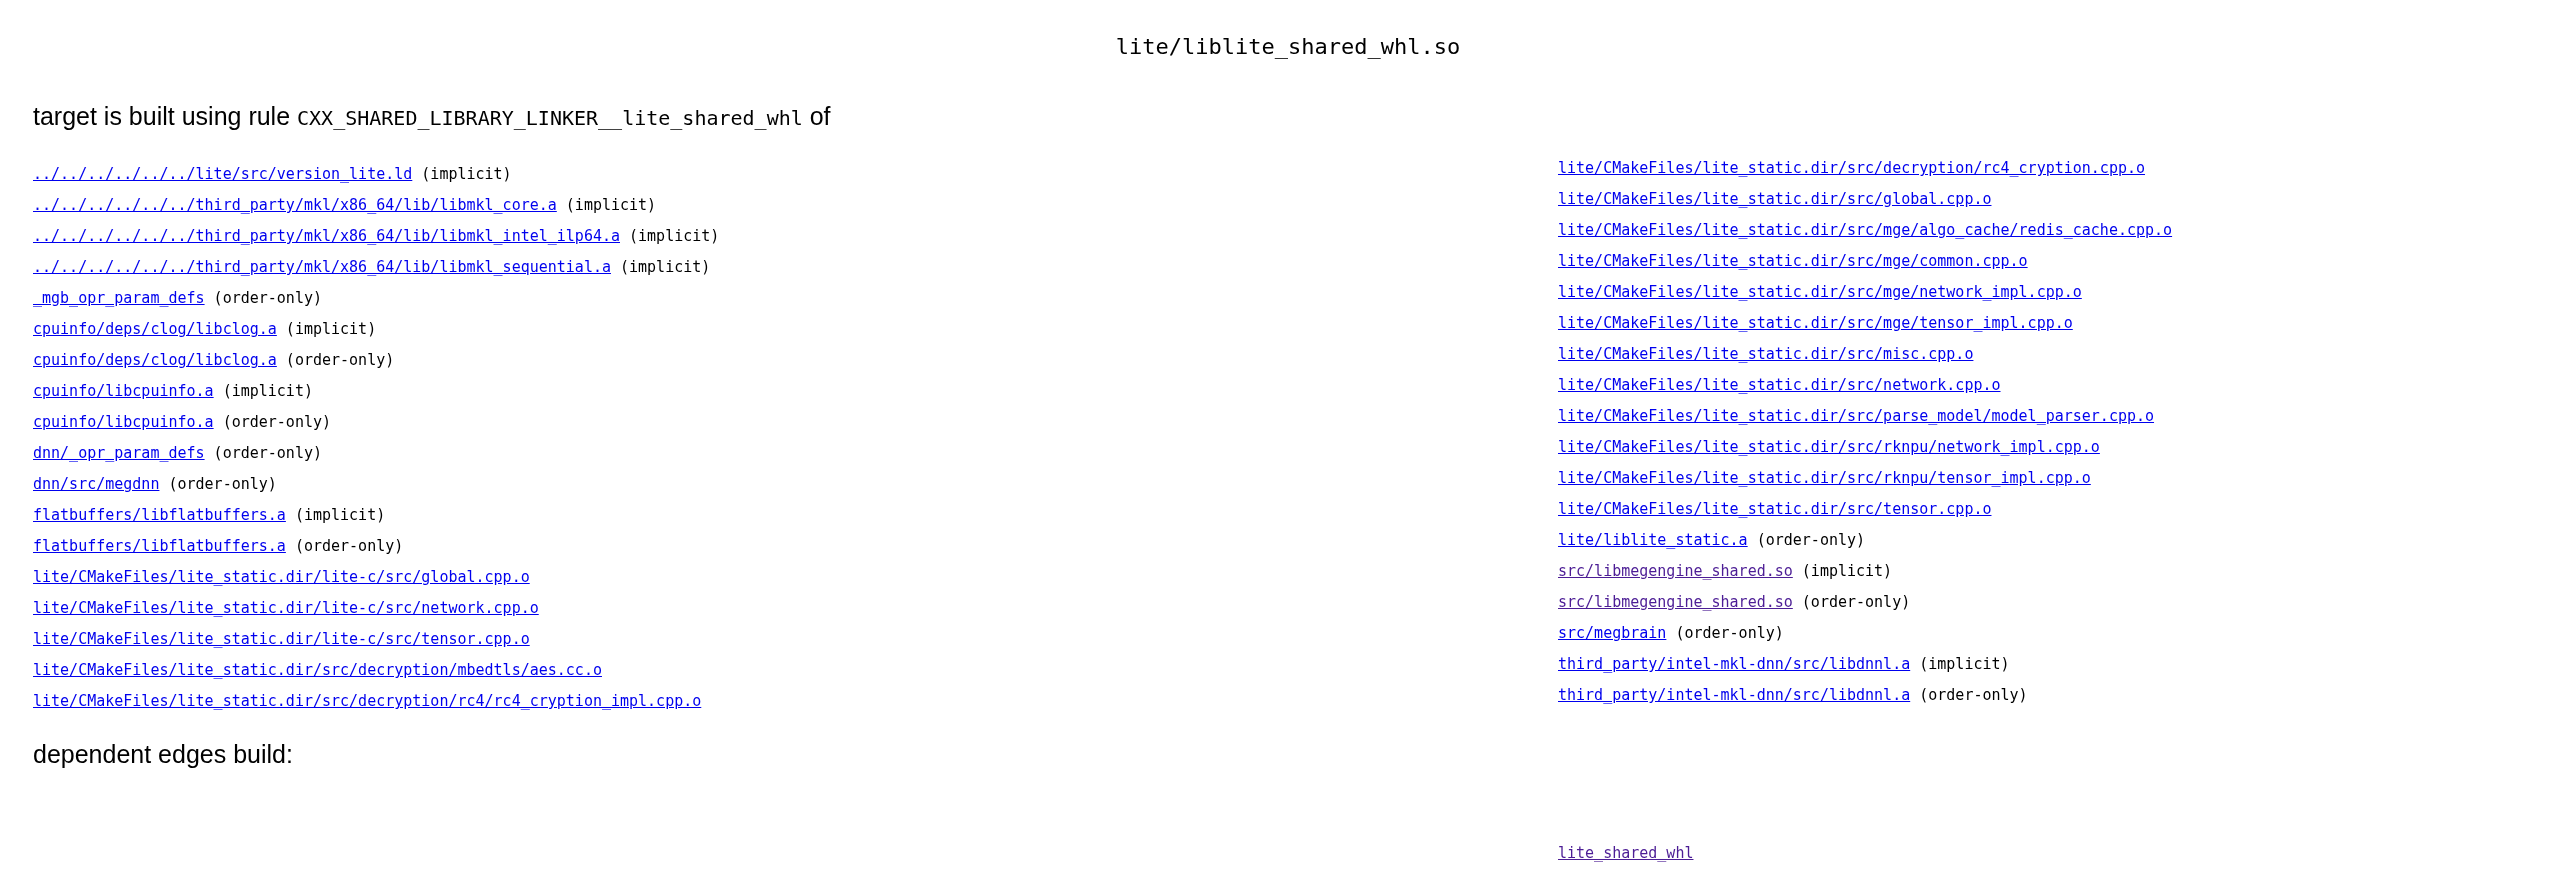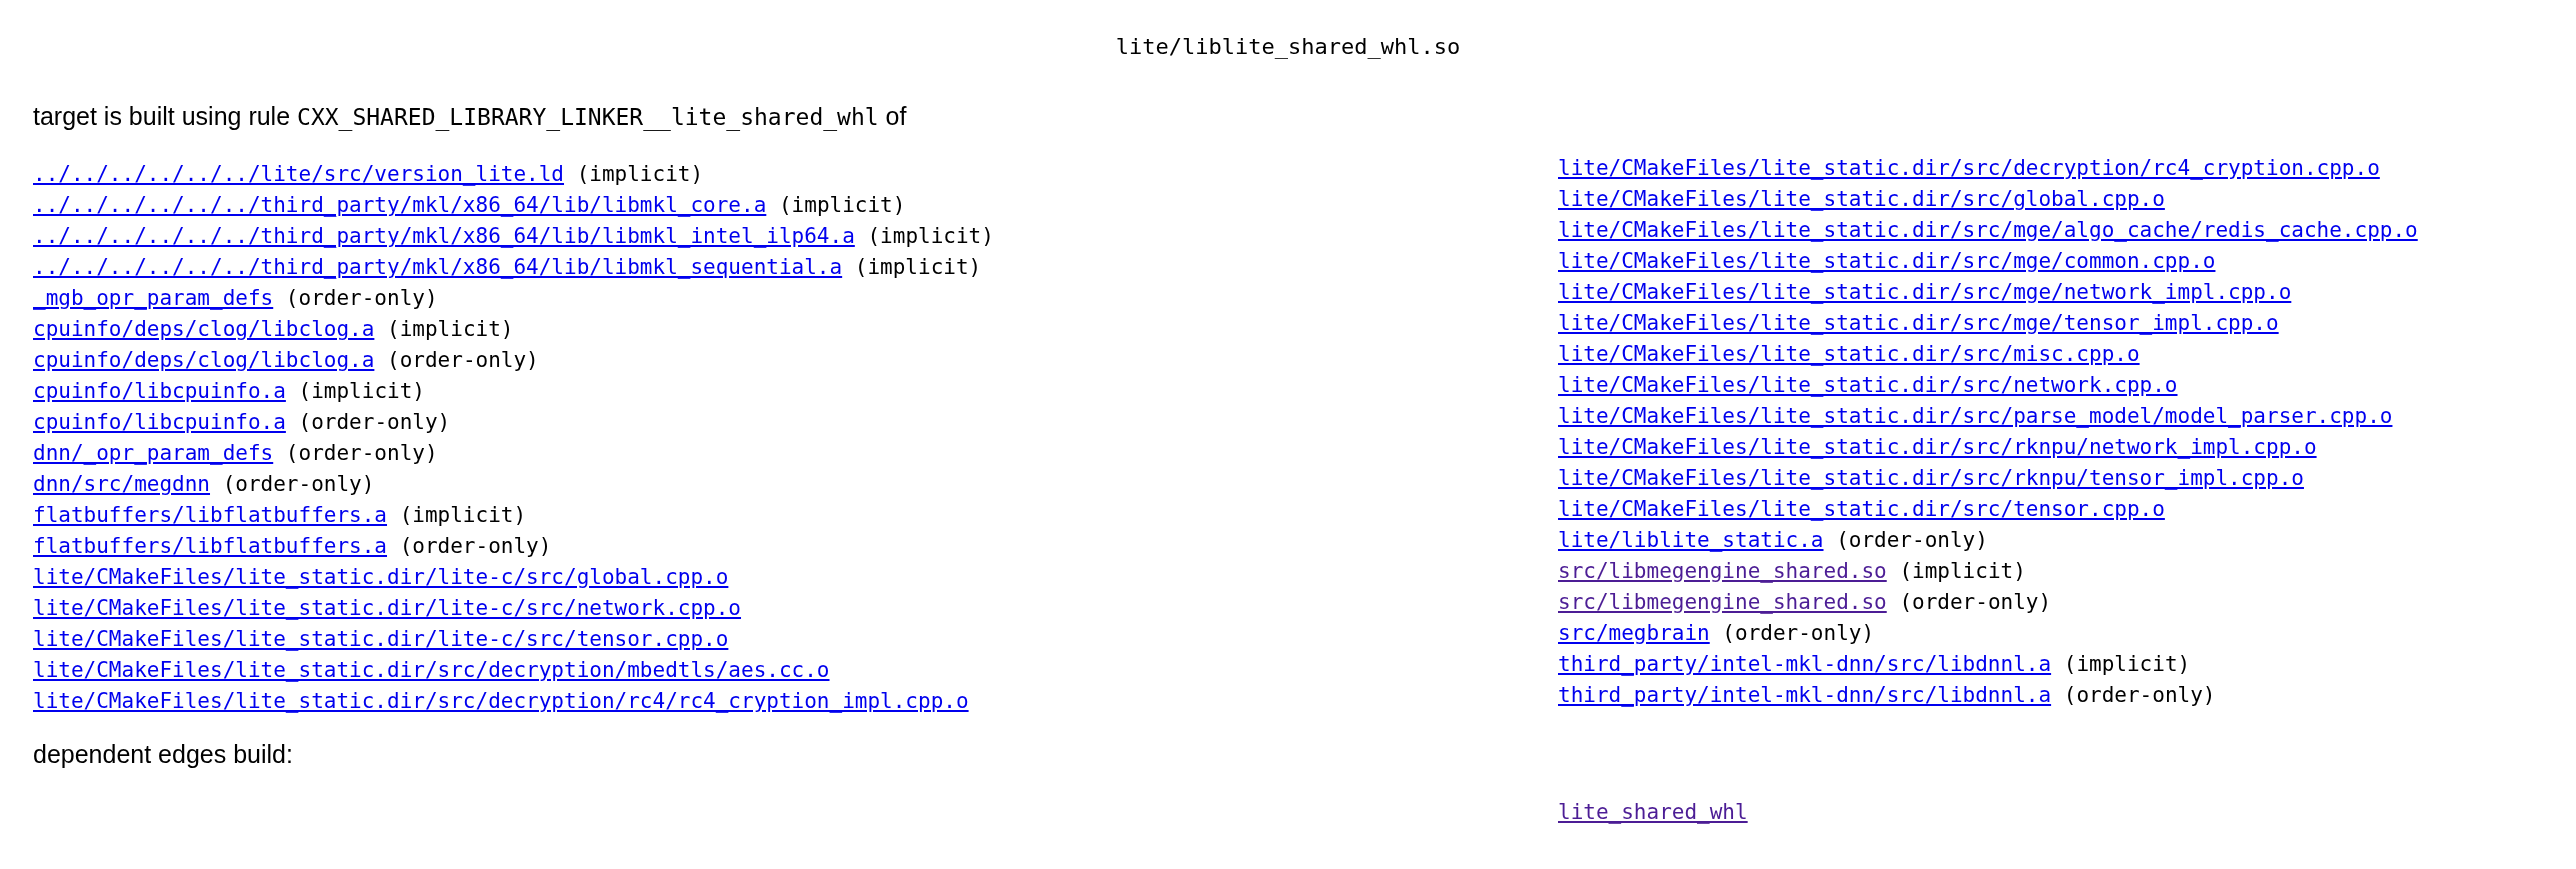--- a/index.html
+++ b/index.html
@@ -41,37 +41,37 @@
     position: absolute;
     left: 33px;
     font-family: "Liberation Sans", "DejaVu Sans", sans-serif;
     font-size: 25px;
     line-height: 30px;
     color: #000000;
     white-space: pre;
   }
   .section-heading .mono {
     font-family: "DejaVu Sans Mono", "Liberation Mono", monospace;
-    font-size: 23px;
+    font-size: 20px;
   }
   #heading-rule { top: 101px; }
   #heading-deps { top: 739px; }
 
   
   .dep-col {
     position: absolute;
     font-family: "DejaVu Sans Mono", "Liberation Mono", monospace;
-    font-size: 21px;
+    font-size: 15px;
     line-height: 31px;
     white-space: pre;
   }
   #inputs-left  { top: 159px; left: 33px; }
   #inputs-right { top: 153px; left: 1558px; }
   #edges-left   { top: 797px; left: 33px; }
-  #edges-right  { top: 797px; left: 1558px; }
+  #edges-right  { top: 838px; left: 1558px; }
 
   .dep-row {
     height: 31px;
     white-space: pre;
     display: block;
   }
   .dep-link {
     color: #0000ee;
     text-decoration: underline;
     cursor: pointer;

